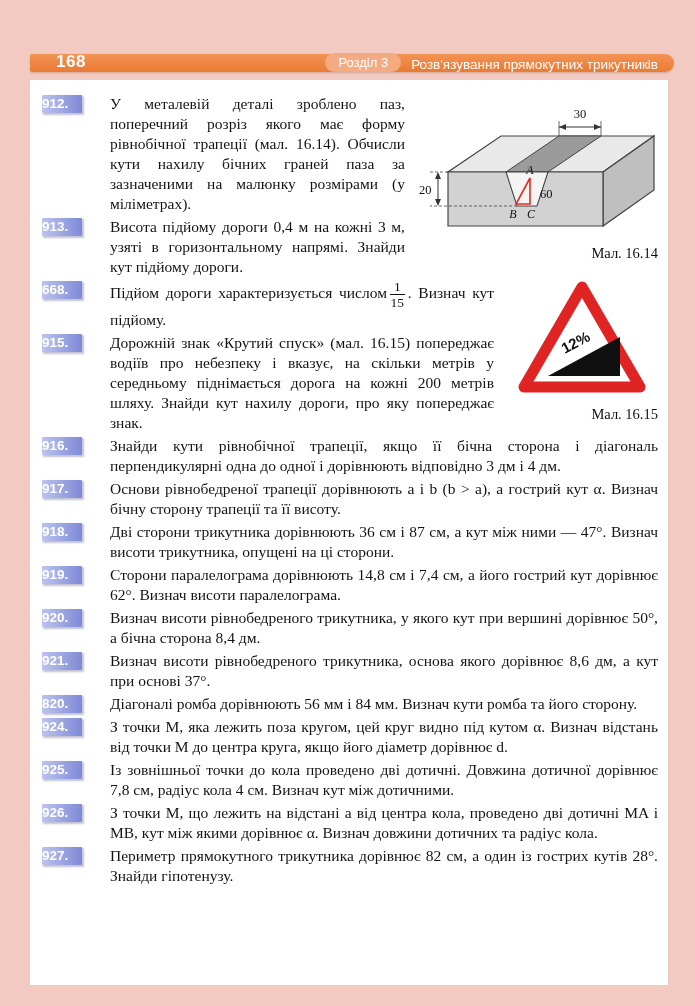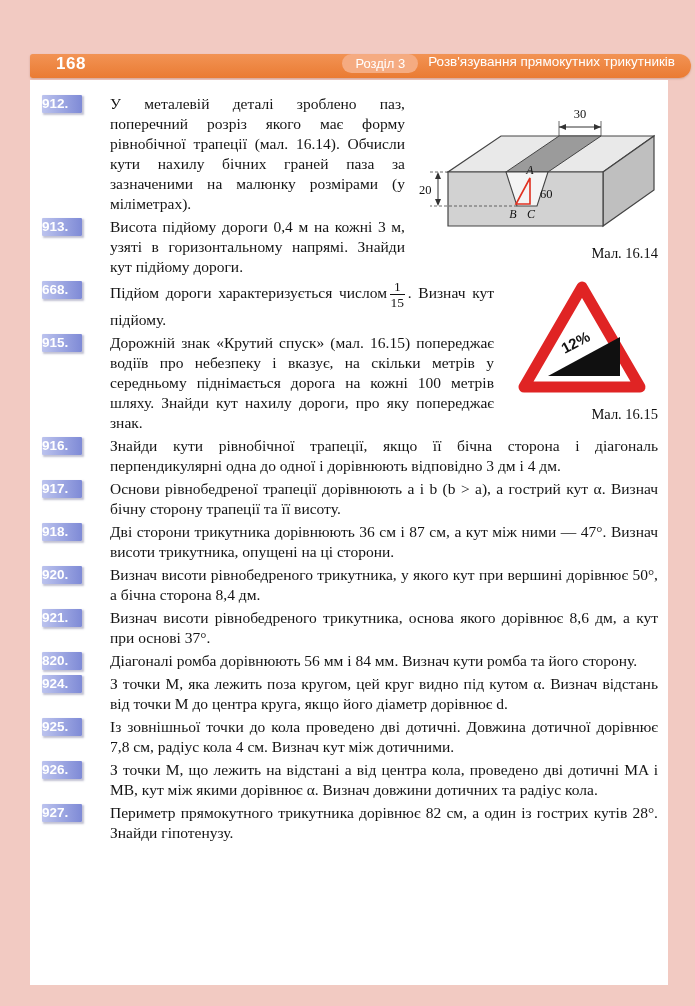--- a/index.html
+++ b/index.html
@@ -3,24 +3,24 @@
 <meta charset="utf-8">
 <style>
   html,body{margin:0;padding:0;}
   body{
     width:695px;height:1006px;position:relative;overflow:hidden;
     background:#f2cac2;
     font-family:"Liberation Serif",serif;
   }
   
   .header-bar{
-    position:absolute;top:54px;left:30px;right:4px;height:24px;
+    position:absolute;top:54px;left:30px;right:21px;height:18px;
     background:linear-gradient(#f29354,#ea7b33);
     border-radius:3px 13px 13px 3px;
-    display:flex;align-items:flex-start;
+    display:flex;align-items:flex-end;
     color:#fff;font-family:"Liberation Sans",sans-serif;
     box-shadow:0 1px 2px rgba(120,60,20,.25);
   }
   .page-num{font-size:17px;font-weight:bold;margin-left:26px;letter-spacing:.5px;}
   .chapter-badge{
     margin-left:auto;background:#f5ab81;border-radius:11px;
     padding:2px 13px;font-size:13px;white-space:nowrap;
   }
   .chapter-title{margin:0 16px 0 10px;font-size:13.5px;white-space:nowrap;}
   
@@ -121,38 +121,42 @@
       <span>Висота підйому дороги 0,4 м на кожні 3 м, узяті в горизонтальному напрямі. Знайди кут підйому дороги.</span>
     </div>
 
     <div class="problem">
       <span class="pnum">668.</span>
       <span>Підйом дороги характеризується числом</span><span class="frac"><span class="fnum">1</span><span class="fden">15</span></span><span>. Визнач кут підйому.</span>
     </div>
 
     <div class="problem">
       <span class="pnum">915.</span>
-      <span>Дорожній знак «Крутий спуск» (мал. 16.15) попереджає водіїв про небезпеку і вказує, на скільки метрів у середньому піднімається дорога на кожні 100 метрів шляху. Знайди кут нахилу дороги, про яку попереджає знак.</span>
+      <span>Дорожній знак «Крутий спуск» (мал. 16.15) попереджає водіїв про небезпеку і вказує, на скільки метрів у середньому піднімається дорога на кожні 200 метрів шляху. Знайди кут нахилу дороги, про яку попереджає знак.</span>
     </div>
 
     <div class="problem">
       <span class="pnum">916.</span>
       <span>Знайди кути рівнобічної трапеції, якщо її бічна сторона і діагональ перпендикулярні одна до одної і дорівнюють відповідно 3 дм і 4 дм.</span>
     </div>
 
     <div class="problem">
       <span class="pnum">917.</span>
       <span>Основи рівнобедреної трапеції дорівнюють a і b (b &gt; a), а гострий кут α. Визнач бічну сторону трапеції та її висоту.</span>
     </div>
 
     <div class="problem">
       <span class="pnum">918.</span>
       <span>Дві сторони трикутника дорівнюють 36 см і 87 см, а кут між ними — 47°. Визнач висоти трикутника, опущені на ці сторони.</span>
     </div>
 
+    <div class="problem">
+      <span class="pnum">919.</span>
+      <span>Сторони паралелограма дорівнюють 14,8 см і 7,4 см, а його гострий кут дорівнює 62°. Визнач висоти паралелограма.</span>
+    </div>
 
     <div class="problem">
       <span class="pnum">920.</span>
       <span>Визнач висоти рівнобедреного трикутника, у якого кут при вершині дорівнює 50°, а бічна сторона 8,4 дм.</span>
     </div>
 
     <div class="problem">
       <span class="pnum">921.</span>
       <span>Визнач висоти рівнобедреного трикутника, основа якого дорівнює 8,6 дм, а кут при основі 37°.</span>
     </div>

